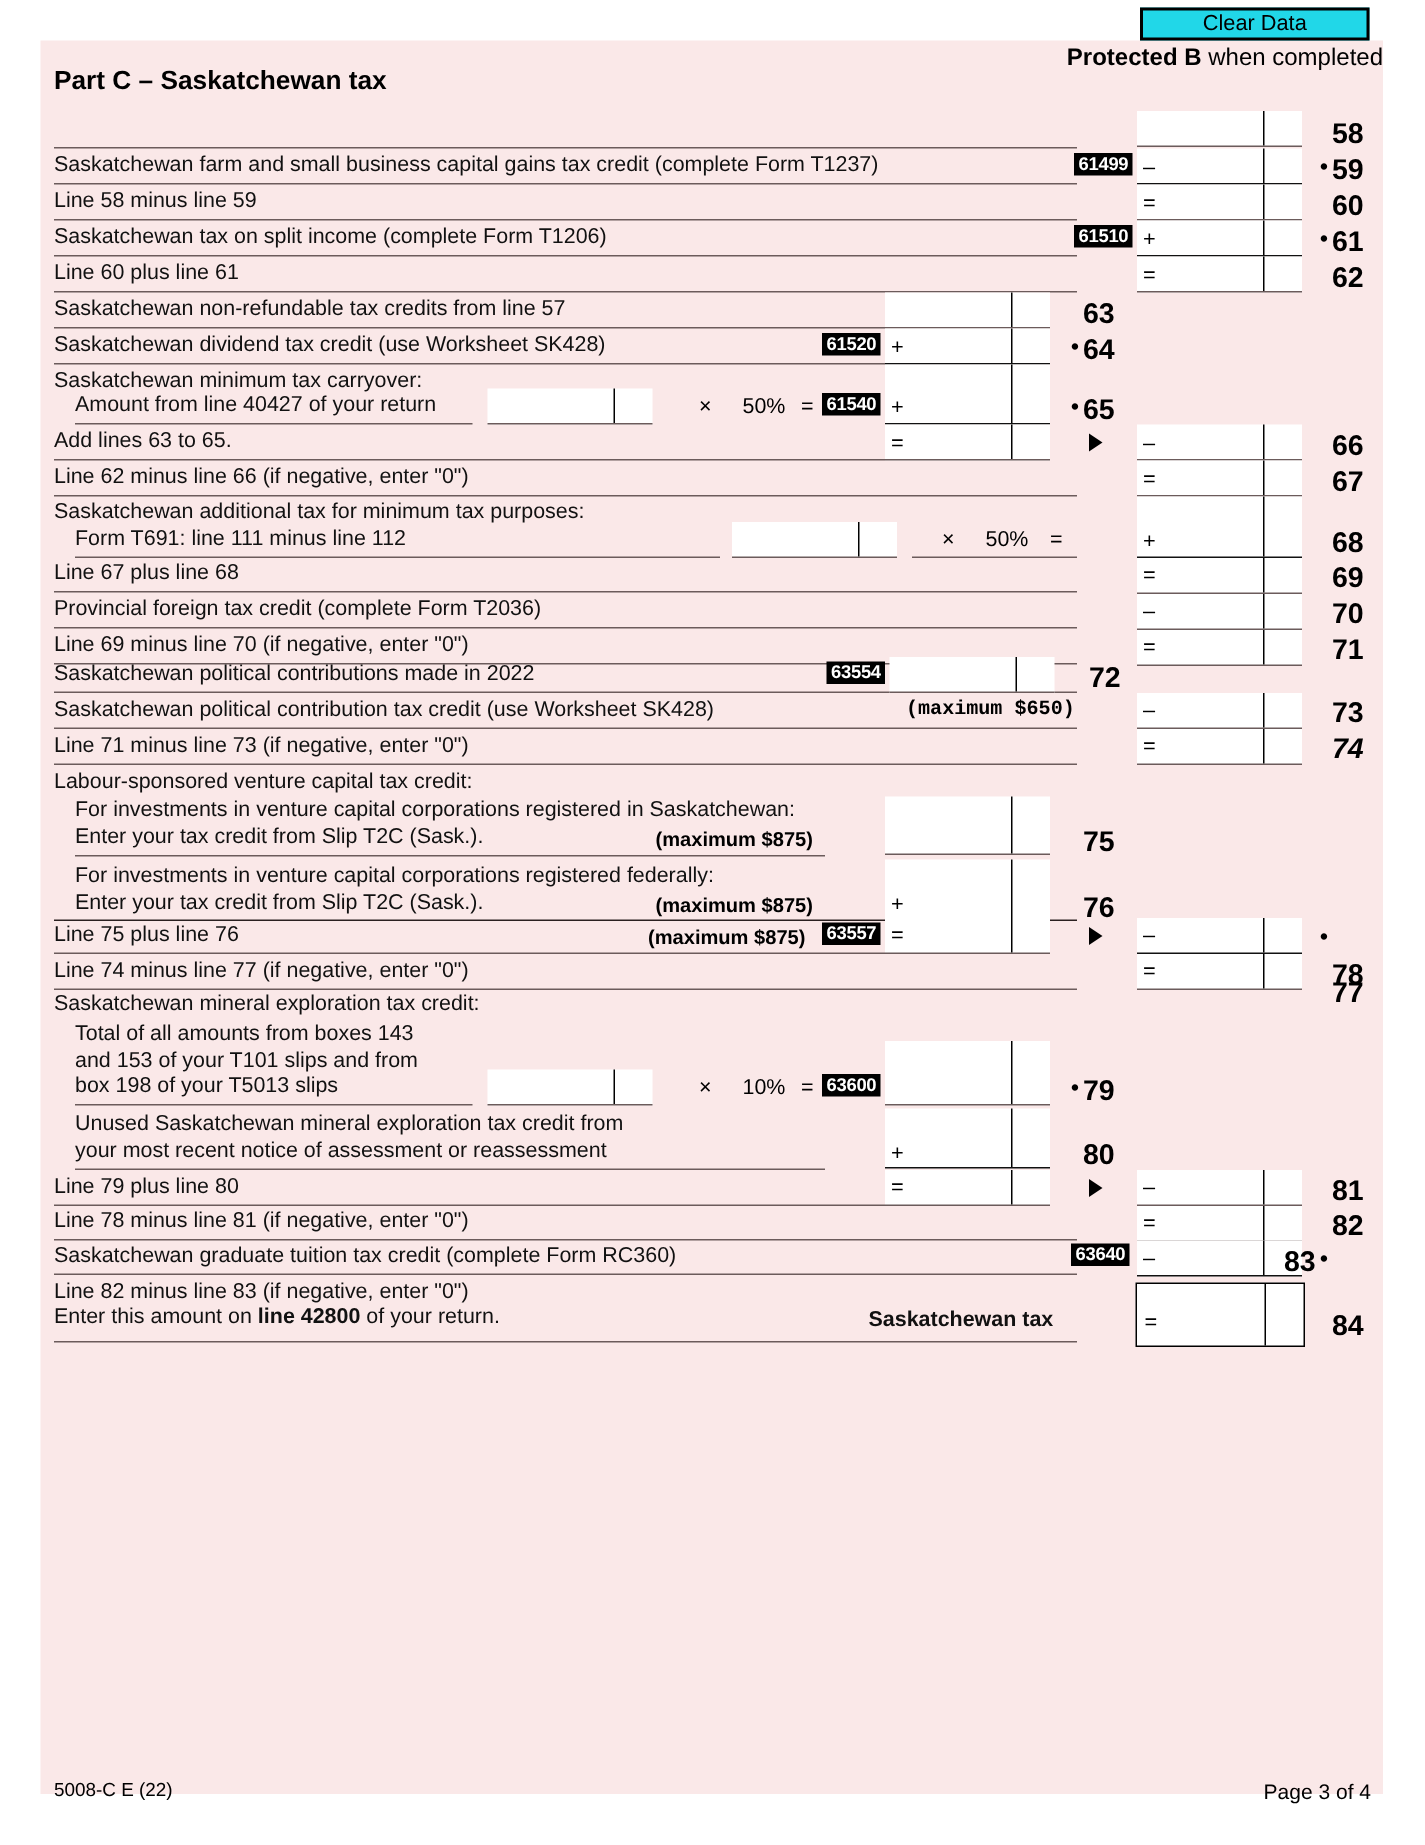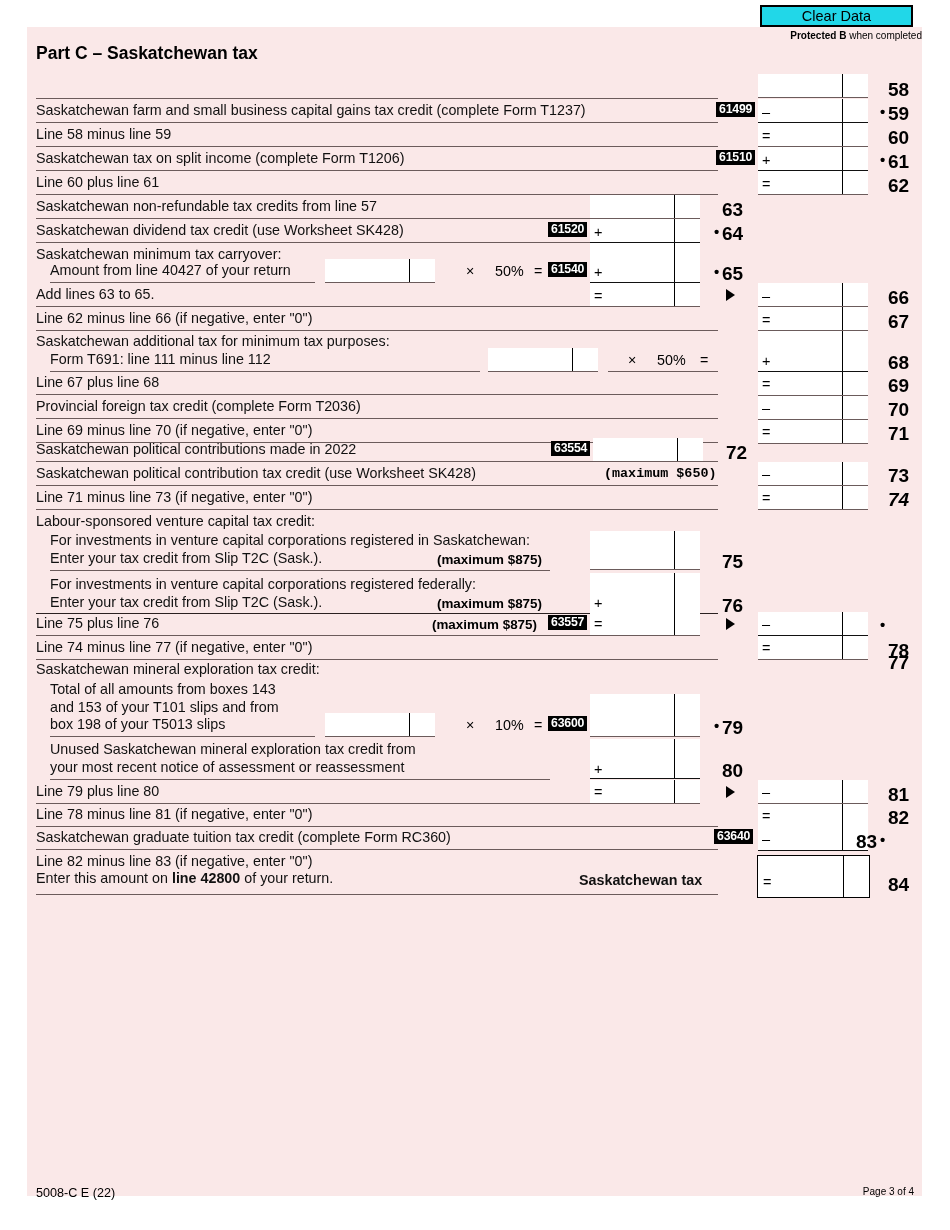--- a/index.html
+++ b/index.html
@@ -20,21 +20,21 @@
   .clear-btn{
     position:absolute;left:760px;top:5px;width:153px;height:22px;
     background:#21d7e8;border:2px solid #000;
     box-sizing:border-box;
     font-size:14.5px;color:#000;
     display:flex;align-items:center;justify-content:center;
     cursor:pointer;
   }
   .protected{
     position:absolute;right:28px;top:30px;
-    font-size:10px;color:#000;white-space:nowrap;
+    font-size:16px;color:#000;white-space:nowrap;
   }
   .protected b{font-weight:bold;}
 
   .part-title{
     position:absolute;left:36px;top:43px;
     font-size:17.5px;font-weight:bold;color:#000;
   }
   .lbl{
     position:absolute;font-size:14.3px;color:#111;white-space:nowrap;
   }
@@ -72,21 +72,21 @@
   .arrow{
     position:absolute;width:0;height:0;
     border-left:9px solid #000;
     border-top:6px solid transparent;
     border-bottom:6px solid transparent;
   }
   .mult{position:absolute;font-size:14.3px;color:#000;}
   .maxlbl{position:absolute;font-size:13.4px;font-weight:bold;color:#000;}
 
   .footer-left{position:absolute;left:36px;top:1186px;font-size:12.6px;color:#000;}
-  .footer-right{position:absolute;right:36px;top:1186px;font-size:10px;color:#000;}
+  .footer-right{position:absolute;right:36px;top:1186px;font-size:14px;color:#000;}
 </style>
 </head>
 <body>
 
 <div class="page">
 
   <div class="pink"></div>
 
   <div class="clear-btn">Clear Data</div>
 

